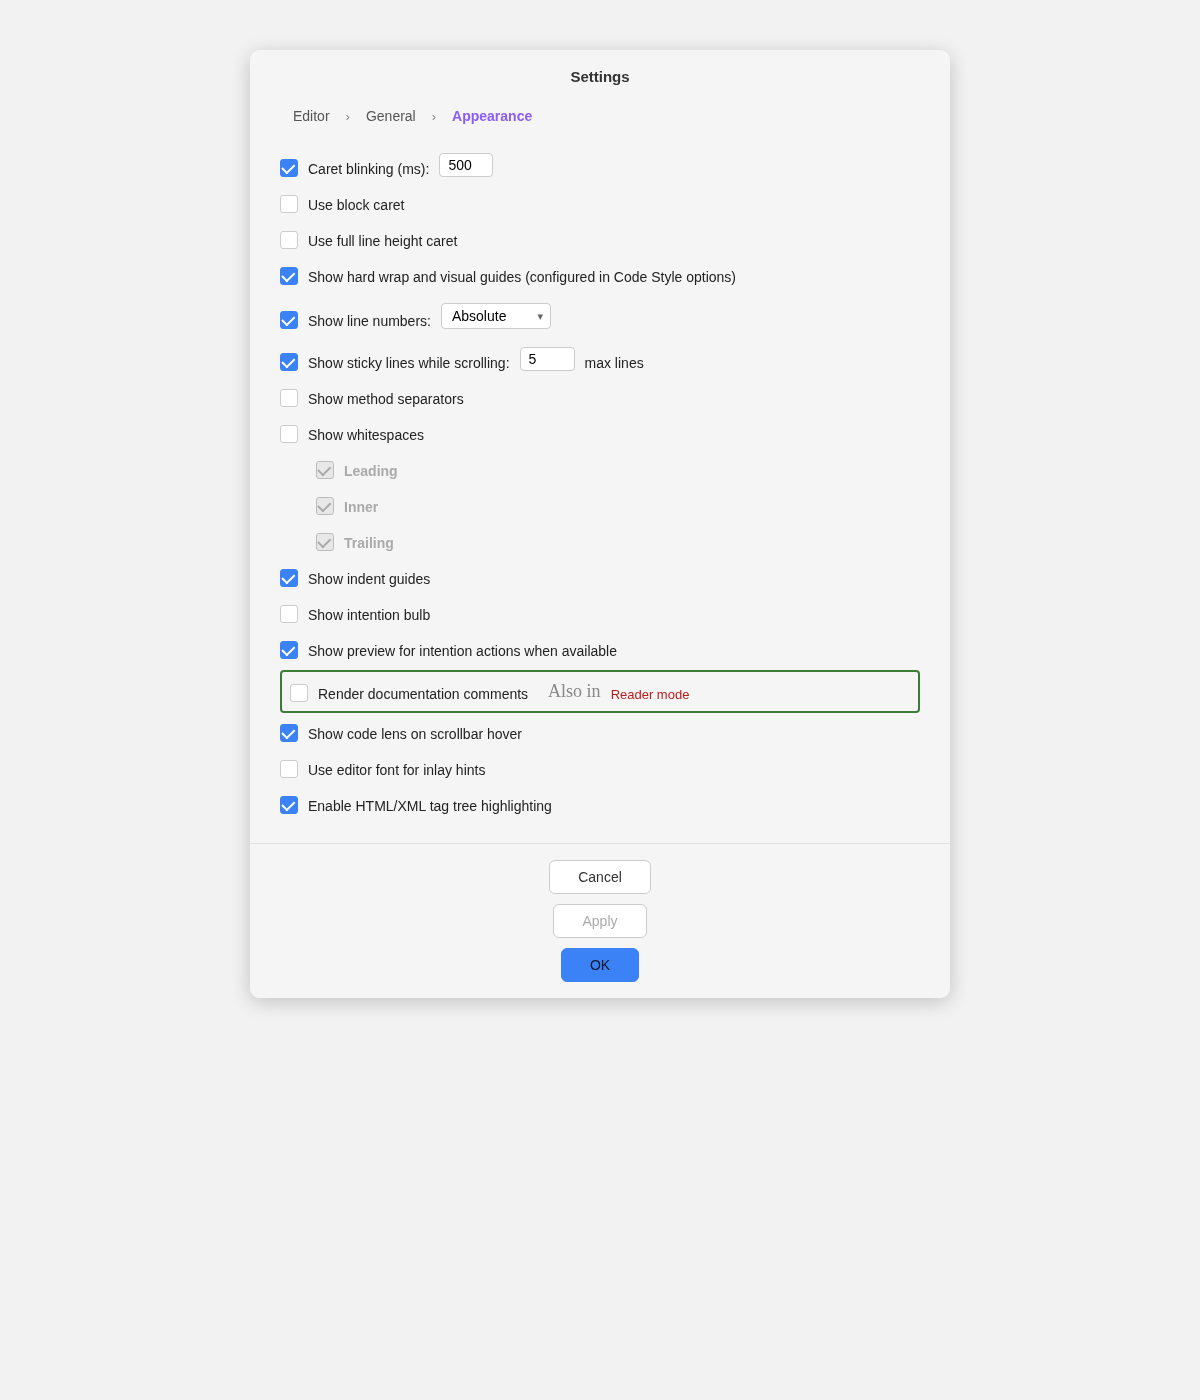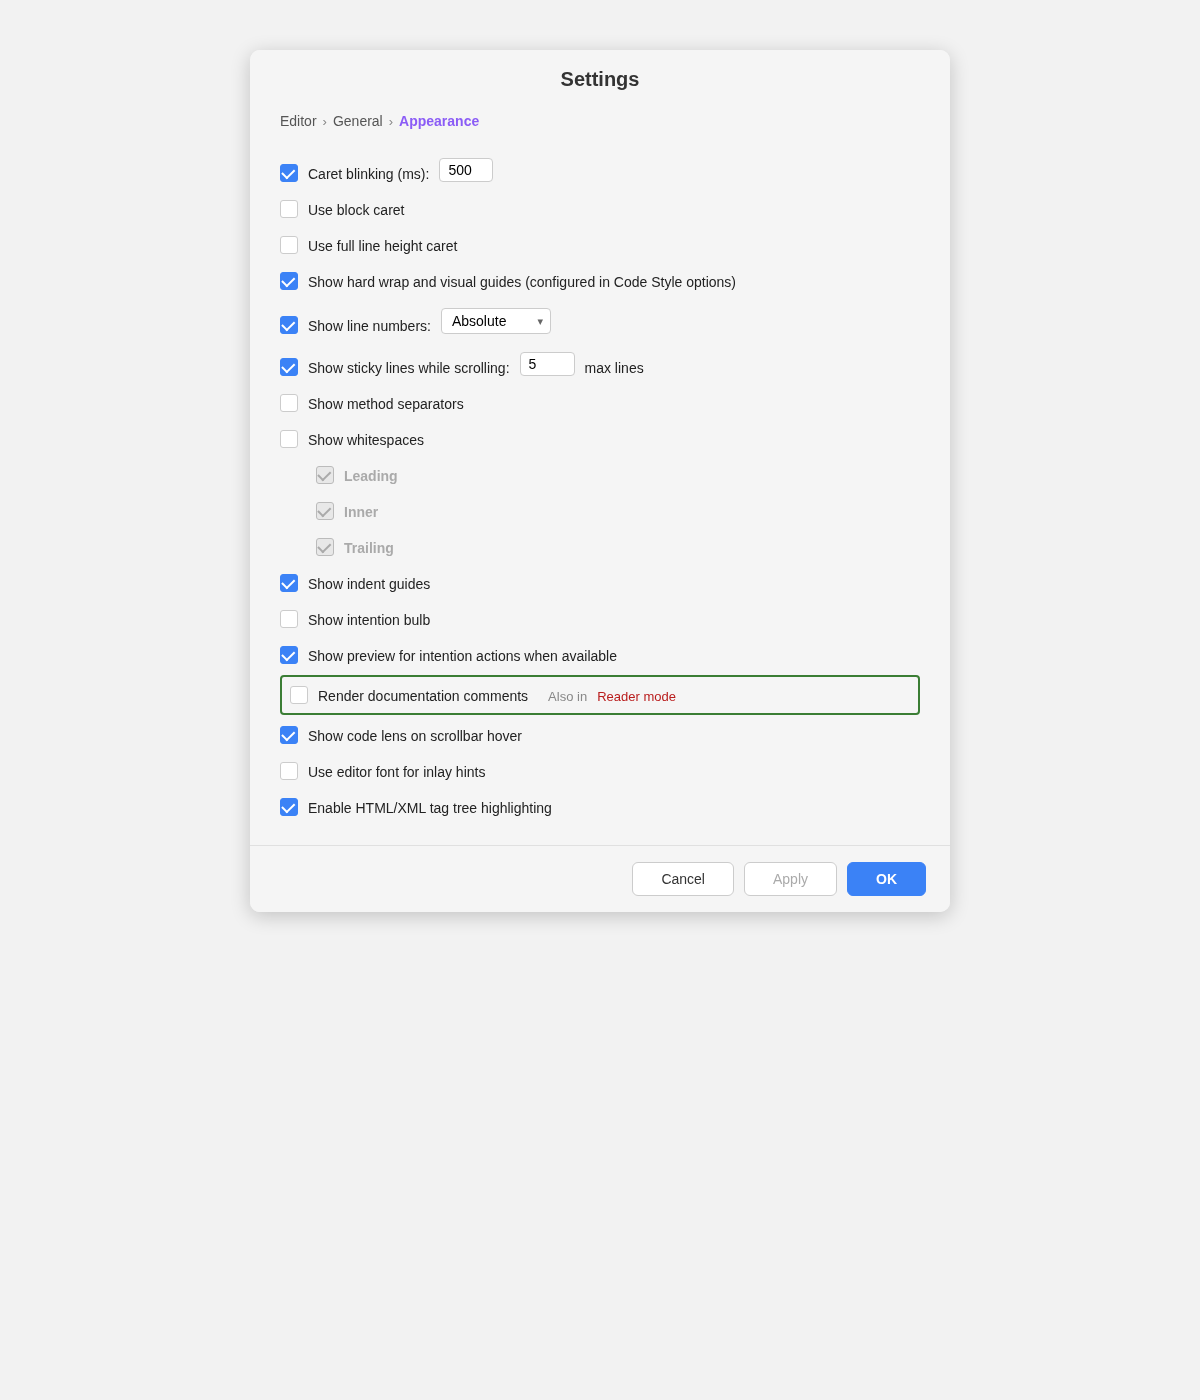--- a/index.html
+++ b/index.html
@@ -27,38 +27,39 @@
       margin-top: 30px;
     }
 
     .dialog-header {
       text-align: center;
       padding: 18px 24px 12px;
       background: #f5f5f5;
     }
 
     .dialog-title {
-      font-size: 20px;
+      font-size: 15px;
       font-weight: 600;
       color: #333;
       margin-top: 33px;
     }
 
     .dialog-body {
       padding: 10px 30px 20px 30px;
       background: #f5f5f5;
     }
 
     .breadcrumb {
       display: flex;
       align-items: center;
-      gap: 6px;
+      gap: 16px;
       margin-bottom: 20px;
       font-size: 14px;
       color: #555;
+      margin-left: 13px;
     }
 
     .breadcrumb-item {
       color: #555;
     }
 
     .breadcrumb-item.active {
       font-weight: 700;
       color: #8b5cf6;
     }
@@ -185,58 +186,60 @@
       color: #666;
       font-size: 11px;
     }
 
     .inline-label {
       font-size: 14px;
       color: #222;
     }
 
     .also-in-label {
-      font-size: 13px;
+      font-size: 18px;
       color: #888;
       margin-left: 10px;
+      font-family: Liberation Serif, serif;
     }
 
     .reader-mode-link {
       font-size: 13px;
       color: #b91c1c;
       cursor: pointer;
       text-decoration: none;
     }
 
     .dialog-footer {
       display: flex;
       justify-content: flex-end;
       align-items: center;
       gap: 10px;
       padding: 16px 24px;
       background: #f5f5f5;
       border-top: 1px solid #e0e0e0;
+      flex-direction: column;
     }
 
     .btn {
       padding: 8px 28px;
       border-radius: 6px;
       font-size: 14px;
       cursor: pointer;
       border: 1px solid #ccc;
       background: white;
       color: #333;
       font-weight: 400;
     }
 
     .btn.primary {
       background: #3b82f6;
       border-color: #3b82f6;
-      color: #ffffff;
-      font-weight: 700;
+      color: #0f172a;
+      font-weight: 400;
     }
 
     .btn.disabled {
       color: #aaa;
       cursor: default;
     }
   </style>
 </head>
 <body>
 

